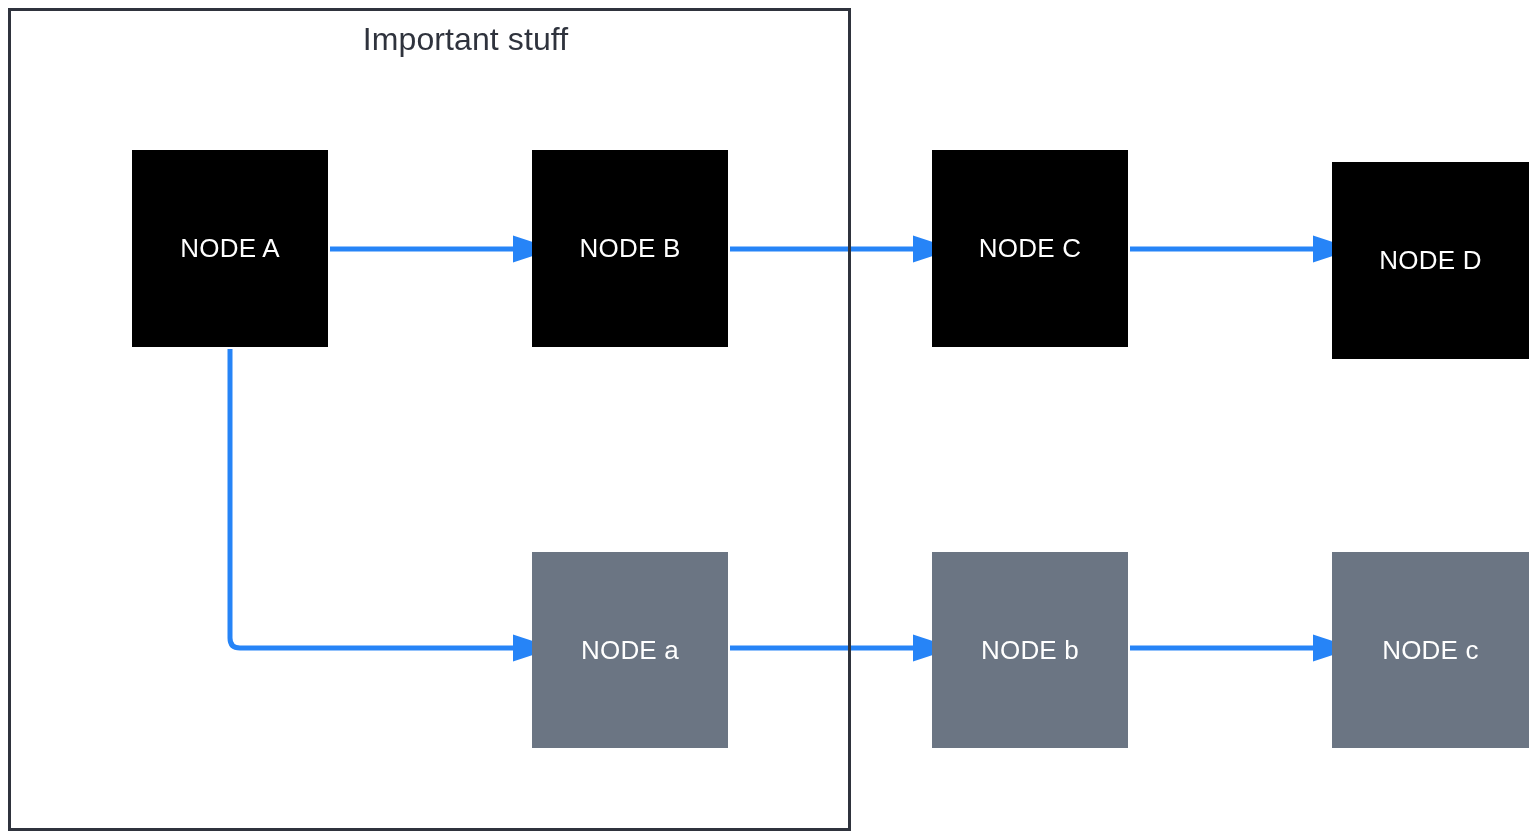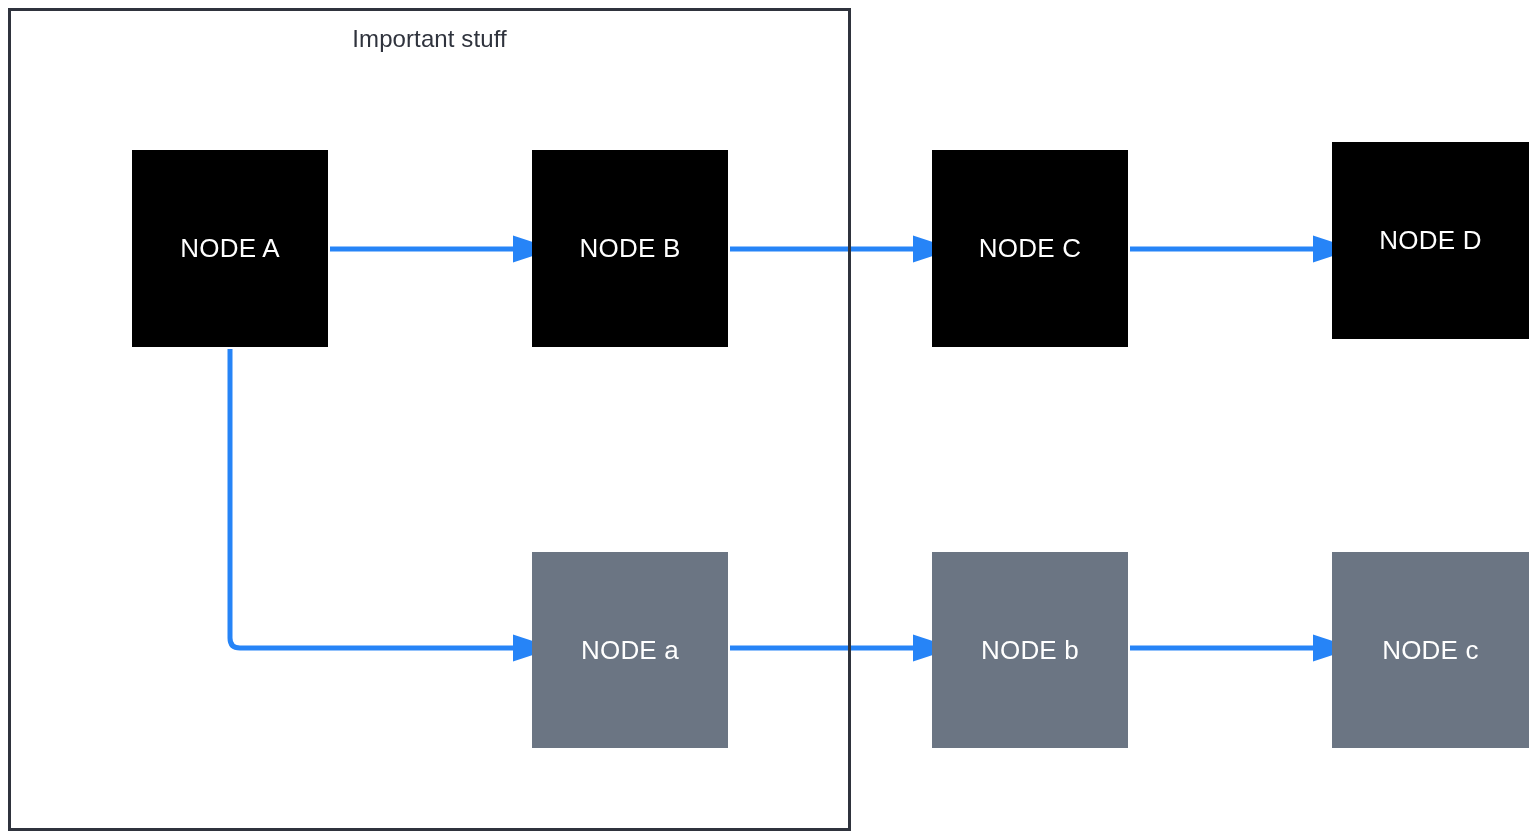--- a/index.html
+++ b/index.html
@@ -30,26 +30,27 @@
     background: transparent;
     z-index: 3;
     pointer-events: none;
   }
   #group-title {
     position: absolute;
     left: 8px;
     top: 20px;
     width: 843px;
     text-align: center;
-    font-size: 24px;
+    font-size: 32px;
     line-height: 38px;
     color: #2f333d;
     letter-spacing: 0.1px;
     z-index: 5;
     white-space: nowrap;
+    padding-left: 36px;
   }
   
   #edges {
     position: absolute;
     left: 0;
     top: 0;
     width: 1540px;
     height: 840px;
     z-index: 2;
   }
@@ -124,21 +125,21 @@
   </div>
 
   <div class="node black" style="left:532px; top:150px; width:196px; height:197px;">
     <span class="node-label">NODE B</span>
   </div>
 
   <div class="node black" style="left:932px; top:150px; width:196px; height:197px;">
     <span class="node-label">NODE C</span>
   </div>
 
-  <div class="node black" style="left:1332px; top:142px; width:197px; height:197px;">
+  <div class="node black" style="left:1332px; top:162px; width:197px; height:197px;">
     <span class="node-label">NODE D</span>
   </div>
 
   <div class="node gray" style="left:532px; top:552px; width:196px; height:196px;">
     <span class="node-label">NODE a</span>
   </div>
 
   <div class="node gray" style="left:932px; top:552px; width:196px; height:196px;">
     <span class="node-label">NODE b</span>
   </div>

